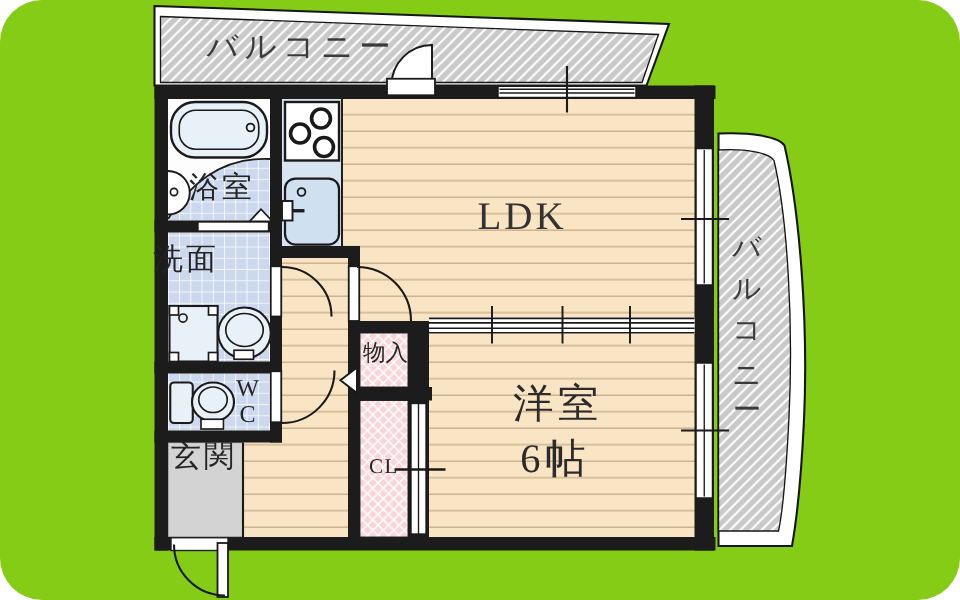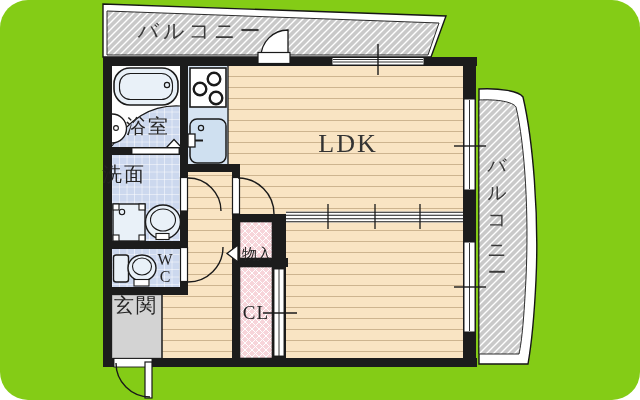--- a/index.html
+++ b/index.html
@@ -7,21 +7,21 @@
          font-family:Liberation Serif, serif;border-radius:28px;}
   #plan-svg{position:absolute;left:0;top:0;}
   .lbl{position:absolute;transform:translate(-50%,-50%);color:#242424;white-space:nowrap;
        line-height:1.05;text-align:center;}
   .lbl-balcony-top{font-size:21px;letter-spacing:4px;color:#3a3a3a;}
   .lbl-balcony-right{font-size:19px;letter-spacing:8px;color:#3a3a3a;
        writing-mode:vertical-rl;}
   .lbl-room-s{font-size:20px;letter-spacing:2px;text-align:center;}
   .lbl-wc{font-size:16px;letter-spacing:0;}
   .lbl-storage{font-size:15px;letter-spacing:0;}
-  .lbl-cl{font-size:19px;letter-spacing:1px;}
+  .lbl-cl{font-size:14px;letter-spacing:1px;}
   .lbl-big{font-size:26px;letter-spacing:2px;color:#333333;}
   .lbl-big2{font-size:27px;letter-spacing:3px;color:#2b2b2b;}
 </style>
 </head>
 <body>
 
 <div id="stage">
 <svg id="plan-svg" width="640" height="400" viewBox="0 0 640 400">
   <defs>
     <pattern id="wood" width="12" height="11" patternUnits="userSpaceOnUse">
@@ -185,16 +185,18 @@
 
 <div class="lbl lbl-balcony-top" style="left:201px;top:31px;">バルコニー</div>
 <div class="lbl lbl-balcony-right" style="left:497px;top:207px;">バルコニー</div>
 <div class="lbl lbl-room-s" style="left:148px;top:126px;">浴室</div>
 <div class="lbl lbl-room-s" style="left:124px;top:174px;">洗面</div>
 <div class="lbl lbl-wc" style="left:165px;top:269px;">
   <div>W</div>
   <div>C</div>
 </div>
 <div class="lbl lbl-room-s" style="left:136px;top:305px;">玄関</div>
-<div class="lbl lbl-storage" style="left:257px;top:255px;">物入</div>
+<div class="lbl lbl-storage" style="left:257px;top:237px;">物入</div>
 <div class="lbl lbl-cl" style="left:256px;top:313px;">CL</div>
 <div class="lbl lbl-big" style="left:348px;top:124px;margin-top:20px;">LDK</div>
+<div class="lbl lbl-big2" style="left:372px;top:269px;">洋室</div>
+<div class="lbl lbl-big2" style="left:370px;top:306px;">6帖</div>
 </div>
 
 </body></html>

